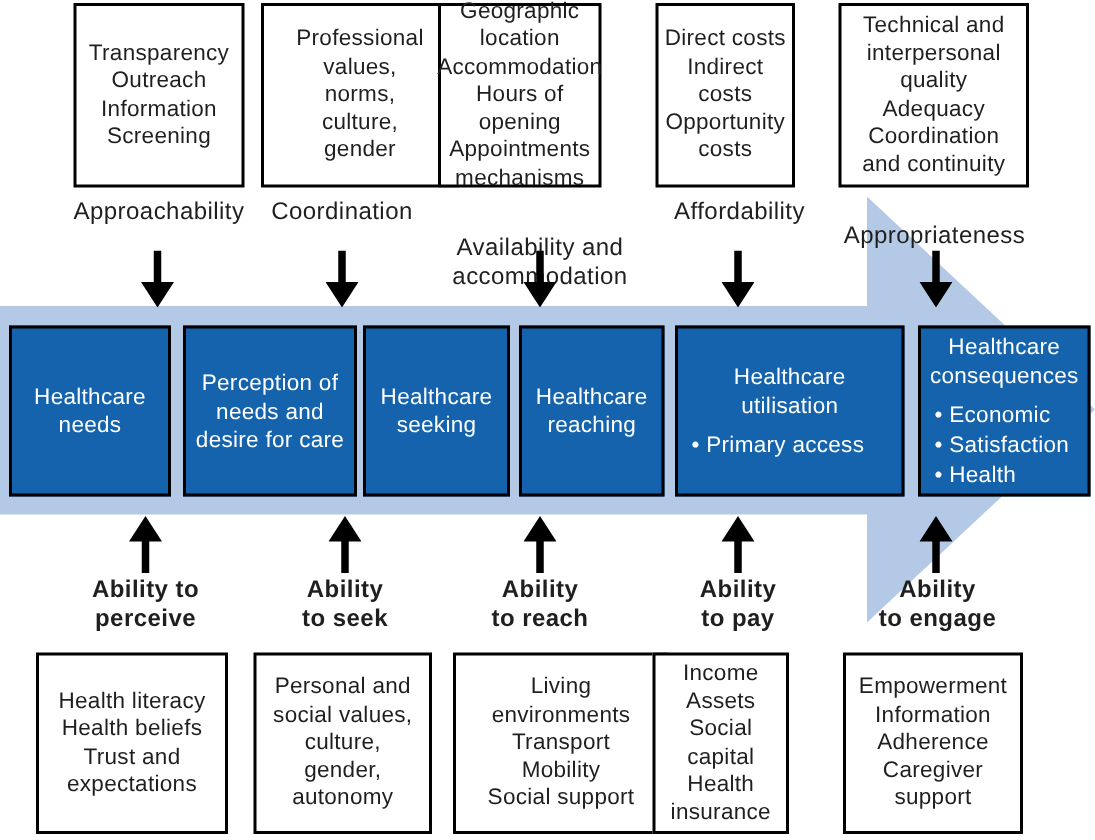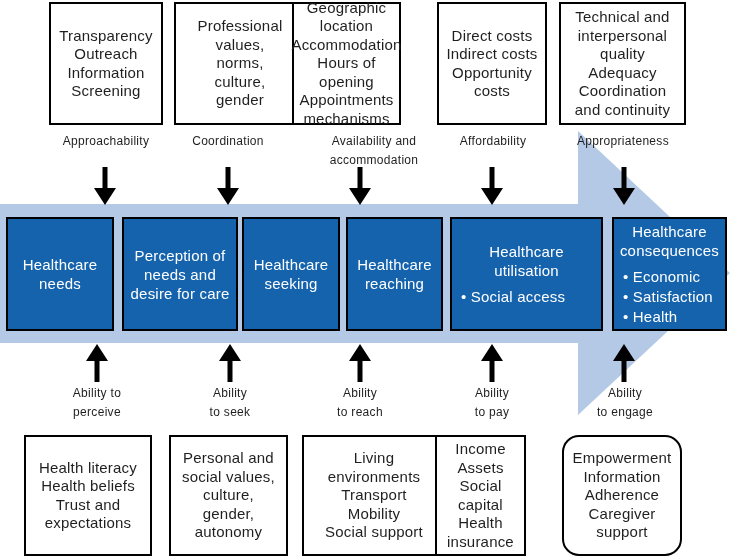--- a/index.html
+++ b/index.html
@@ -21,36 +21,36 @@
   
   .wbox{
     position:absolute;box-sizing:border-box;border:2px solid #000;background:#fff;
     display:flex;align-items:center;justify-content:center;text-align:center;
     font-size:15px;line-height:18.5px;letter-spacing:.2px;z-index:2;
   }
   .tb{top:2px;height:123px;}
   .tb0{left:49px;width:114px;}
   .tb1{left:174px;width:132px;}
   .tb2{left:292px;width:109px;}
-  .tb3{left:437px;width:110px;}
+  .tb3{left:437px;width:93px;}
   .tb4{left:559px;width:127px;}
   .bb{top:435px;height:121px;}
   .bb0{left:24px;width:128px;}
   .bb1{left:169px;width:119px;}
   .bb2{left:302px;width:144px;}
   .bb3{left:435px;width:91px;}
-  .bb4{left:562px;width:120px;border-radius:17px;}
+  .bb4{left:562px;width:120px;}
   
   .dim-label,.ability-label{
-    position:absolute;text-align:center;font-size:12px;line-height:19px;
+    position:absolute;text-align:center;font-size:16px;line-height:19px;
     letter-spacing:.3px;z-index:2;
   }
   .dim-label{top:132px;width:170px;}
-  .dl0{left:21px;}.dl1{left:143px;}.dl2{left:289px;}.dl3{left:408px;}.dl4{left:538px;}
-  .ability-label{top:384px;width:146px;}
+  .dl0{left:21px;}.dl1{left:143px;}.dl2{left:275px;margin-top:24px;}.dl3{left:408px;}.dl4{left:538px;margin-top:16px;}
+  .ability-label{top:384px;width:146px;font-weight:bold;}
   .al0{left:24px;}.al1{left:157px;}.al2{left:287px;}.al3{left:419px;}.al4{left:552px;}
   
   .arr{position:absolute;width:22px;height:38px;z-index:3;color:var(--arrow-black);}
   .arr svg{display:block;width:100%;height:100%;}
   .arr polygon{fill:currentColor;}
   .down{top:167px;}
   .da0{left:94px;}.da1{left:217px;}.da2{left:349px;}.da3{left:481px;}.da4{left:613px;}
   .up{top:344px;}
   .ua0{left:86px;}.ua1{left:219px;}.ua2{left:349px;}.ua3{left:481px;}.ua4{left:613px;}
   
@@ -152,21 +152,21 @@
 seeking</div>
   </div>
   <div class="stage m3">
     <div class="ml">Healthcare
 reaching</div>
   </div>
   <div class="stage m4">
     <div class="ml">Healthcare
 utilisation</div>
     <div class="bullets">
-      <div class="bullet-line">Social access</div>
+      <div class="bullet-line">Primary access</div>
     </div>
   </div>
   <div class="stage m5">
     <div class="ml">Healthcare
 consequences</div>
     <div class="bullets">
       <div class="bullet-line">Economic</div>
       <div class="bullet-line">Satisfaction</div>
       <div class="bullet-line">Health</div>
     </div>

